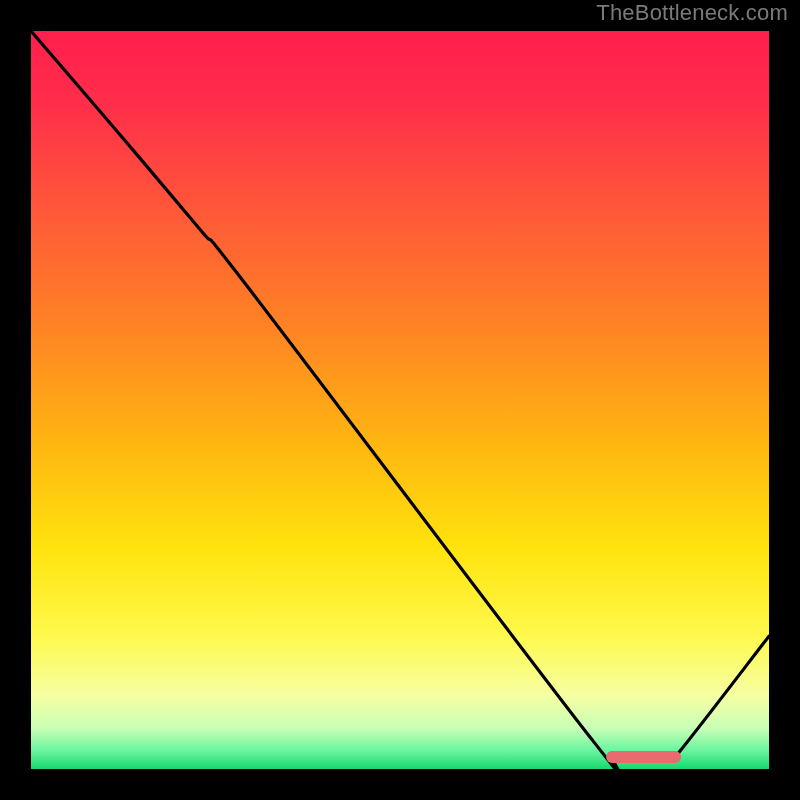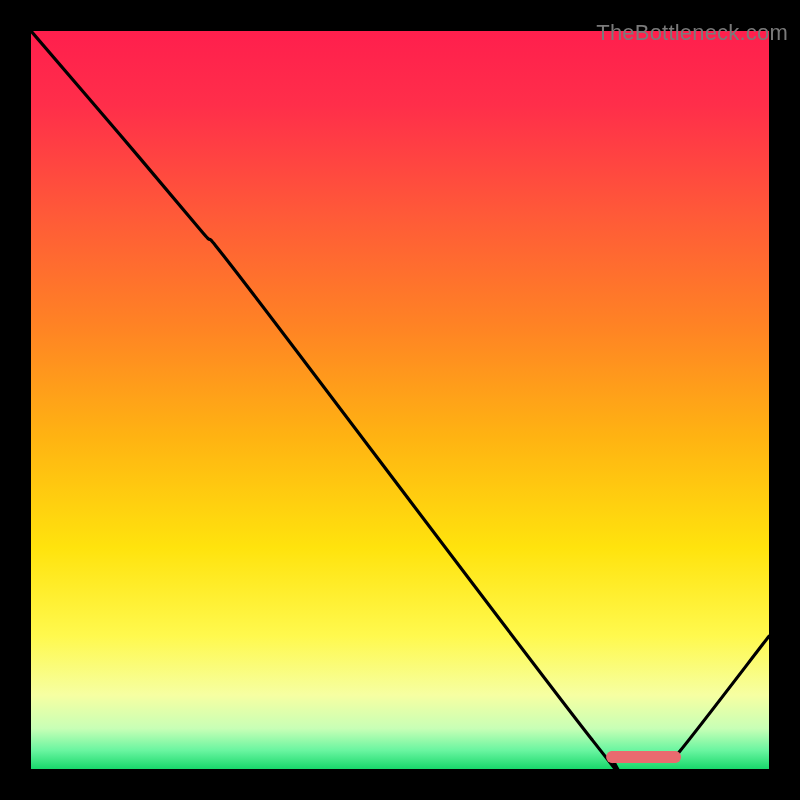--- a/index.html
+++ b/index.html
@@ -12,21 +12,21 @@
     font-family: Arial, Helvetica, sans-serif;
   }
   .frame {
     position: relative;
     width: 800px;
     height: 800px;
     background: #000;
   }
   .watermark {
     position: absolute;
-    top: 20px;
+    top: 0;
     right: 12px;
     color: #7a7a7a;
     font-size: 22px;
     letter-spacing: 0.2px;
     user-select: none;
     z-index: 5;
     margin-left: 41px;
   }
   .plot {
     position: absolute;

